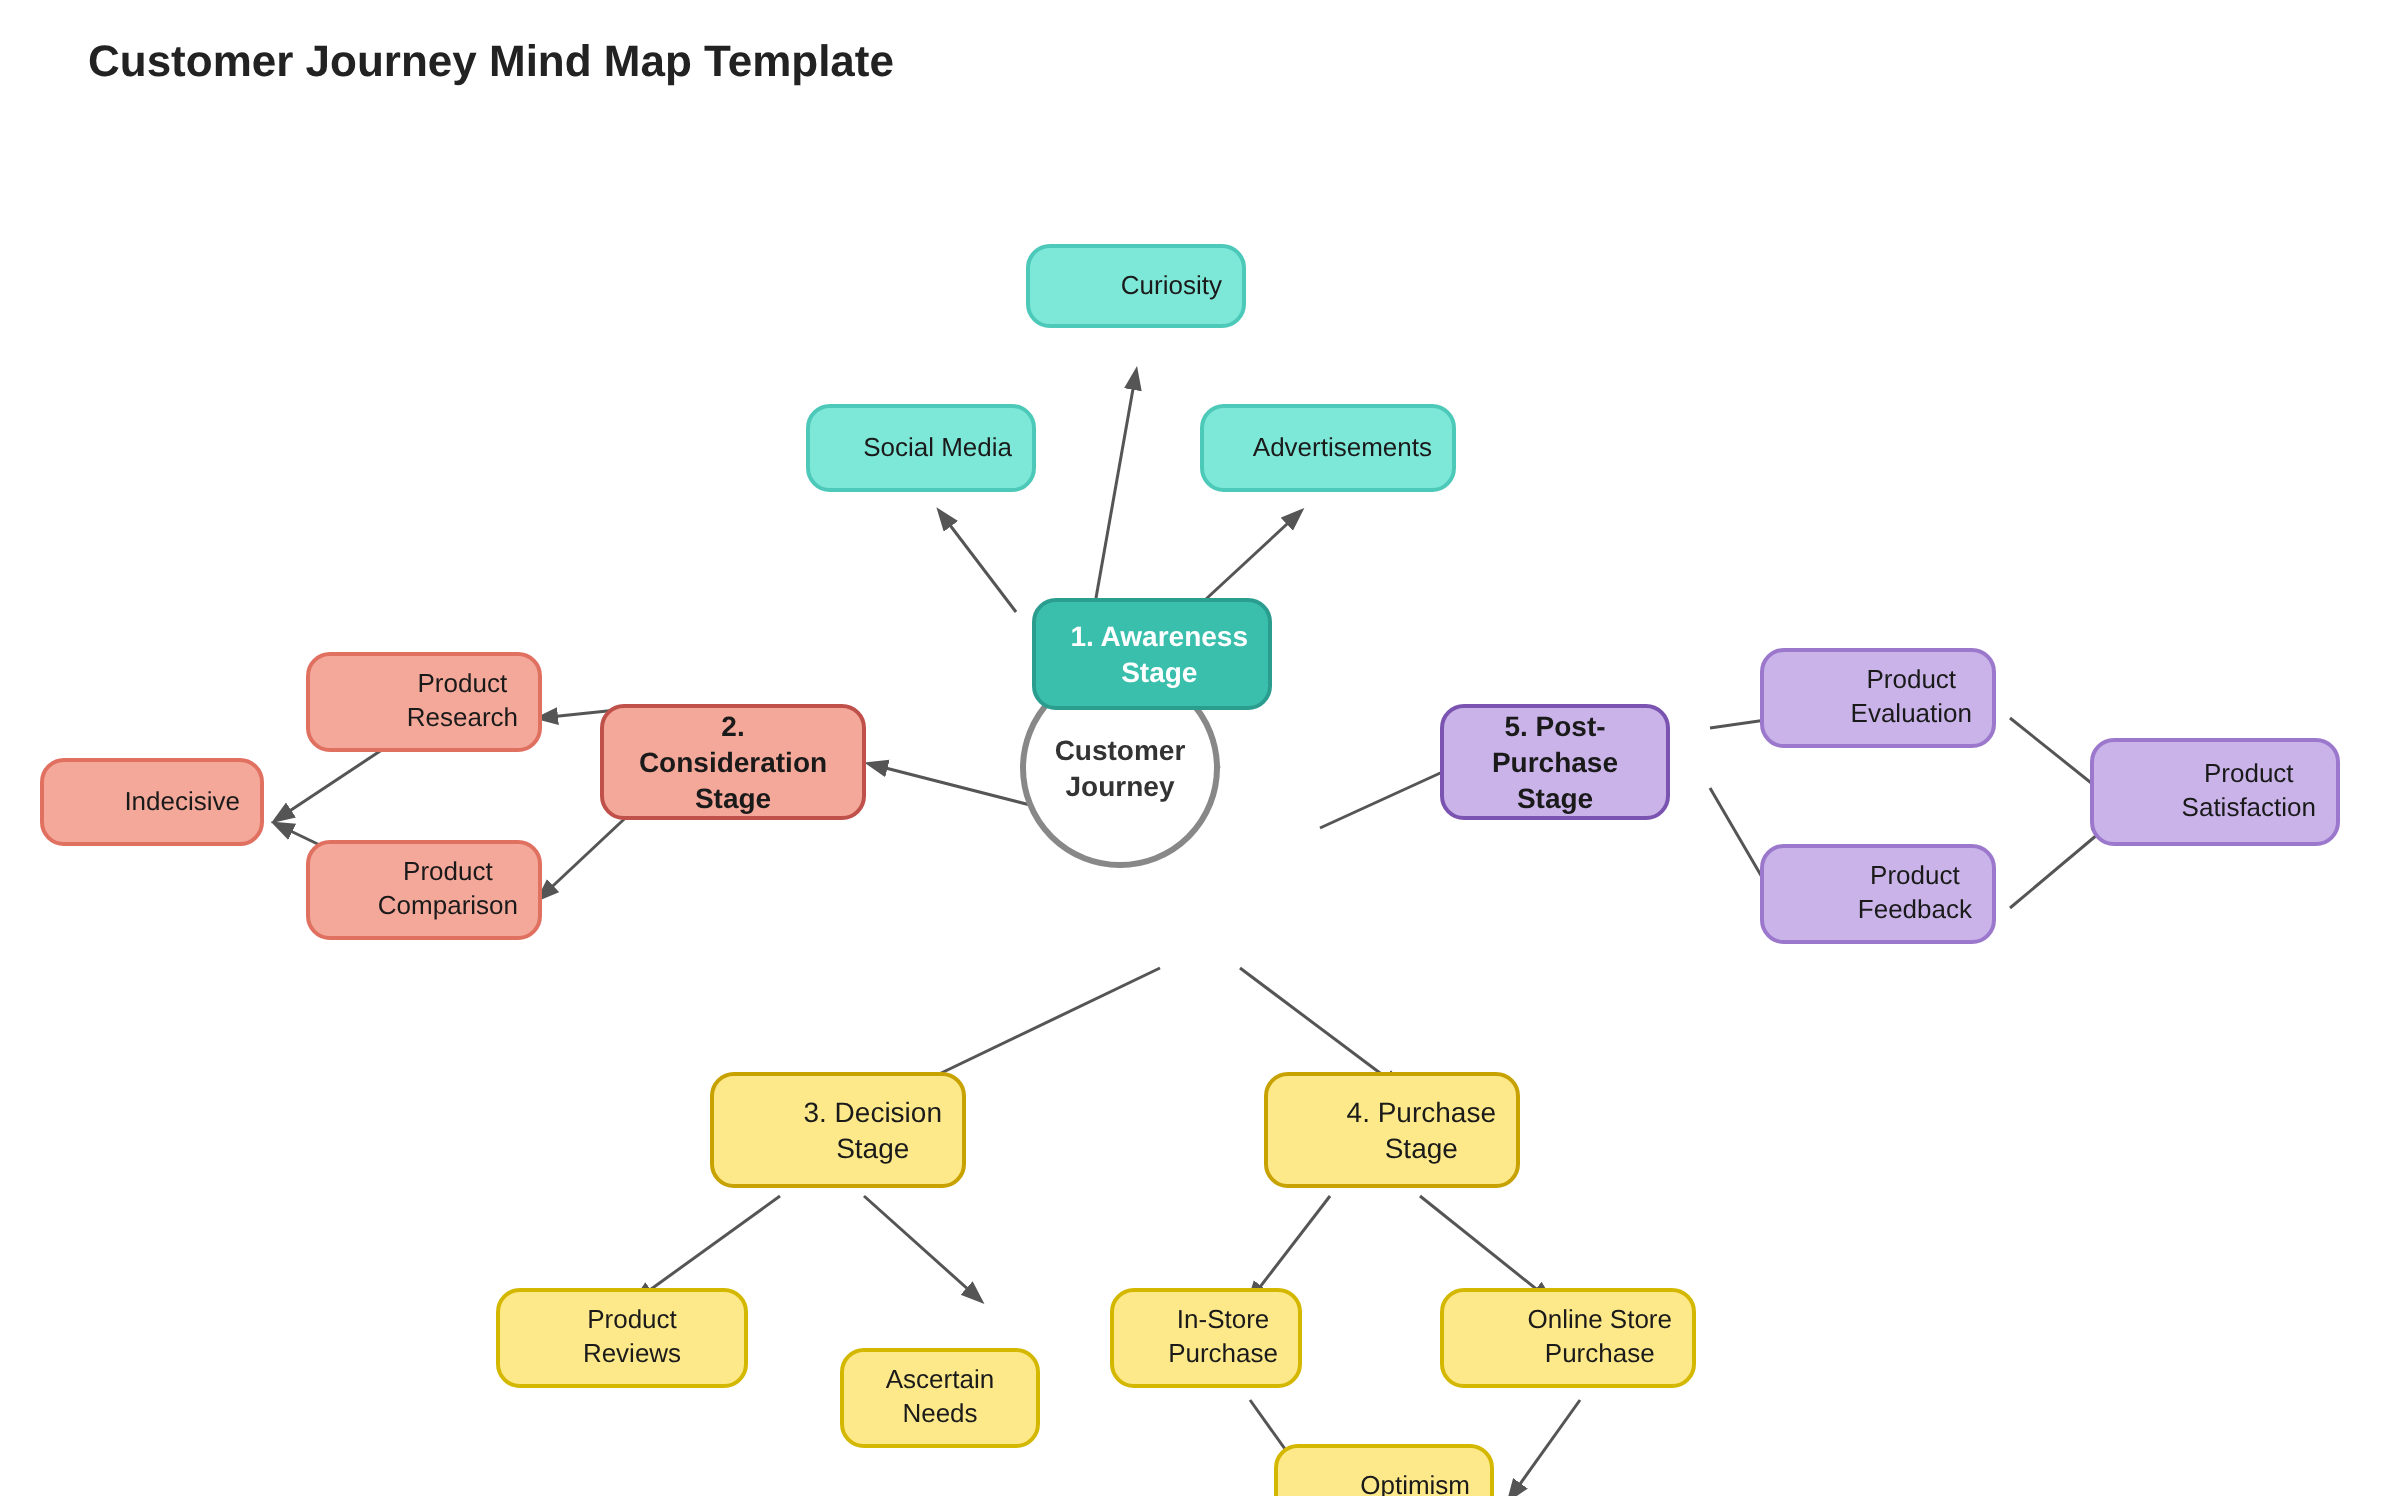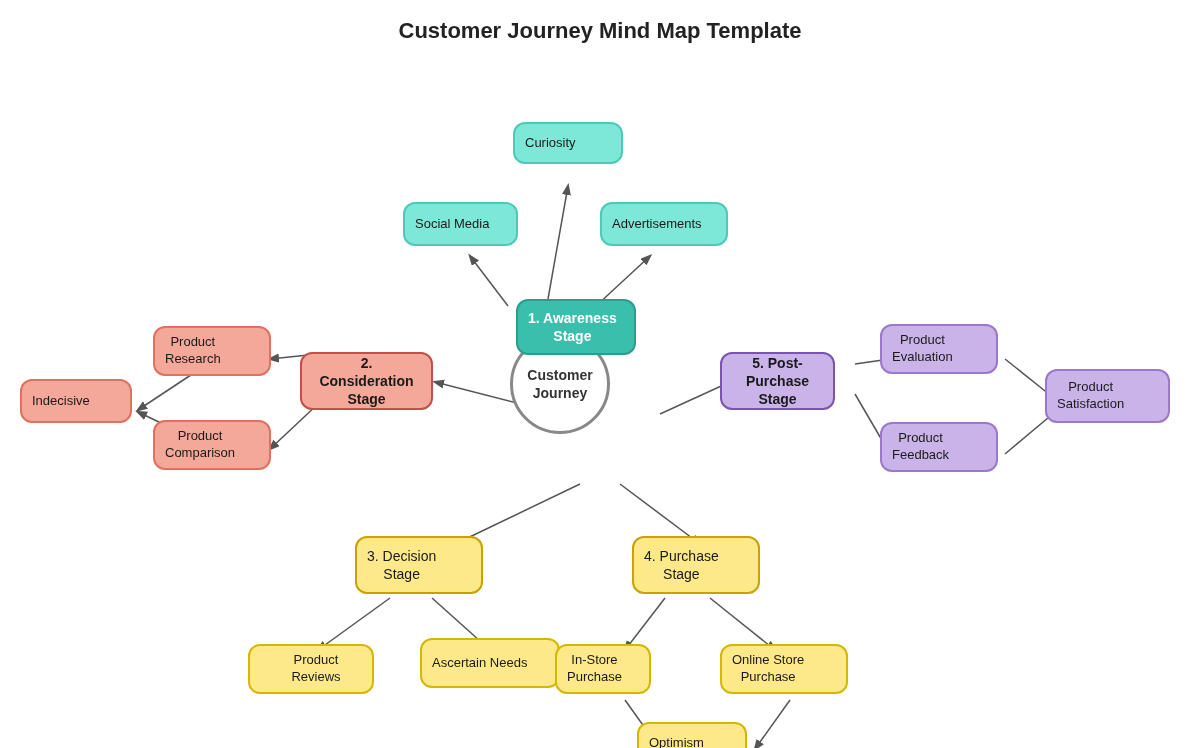--- a/index.html
+++ b/index.html
@@ -5,25 +5,25 @@
     * { box-sizing: border-box; margin: 0; padding: 0; }
     body {
       background: #fff;
       font-family: 'Arial', sans-serif;
       width: 1200px;
       height: 748px;
       overflow: hidden;
       position: relative;
     }
     .page-title {
-      text-align: center;
       font-size: 22px;
       font-weight: bold;
       padding: 18px 0 0 0;
       color: #222;
+      margin-left: 44px;
     }
     .mind-map-container {
       position: relative;
       width: 1200px;
       height: 700px;
       top: 10px;
     }
     svg.connections {
       position: absolute;
       top: 0; left: 0;
@@ -31,21 +31,21 @@
       height: 700px;
       pointer-events: none;
       z-index: 0;
     }
     .node {
       position: absolute;
       border-radius: 12px;
       border: 2px solid;
       display: flex;
       align-items: center;
-      justify-content: flex-start;
+      justify-content: flex-end;
       text-align: center;
       font-size: 13px;
       font-weight: 500;
       line-height: 1.3;
       z-index: 1;
       padding: 6px 10px;
     }
     .node-center {
       border-radius: 50%;
       border: 3px solid #888;
@@ -215,21 +215,21 @@
   </div>
 
   <div class="node node-yellow-dark" style="left:355px;top:482px;width:128px;height:58px;">
     <span>3. Decision<br>Stage</span>
   </div>
 
   <div class="node node-yellow" style="left:248px;top:590px;width:126px;height:50px;padding-left:20px;">
     <span>Product Reviews</span>
   </div>
 
-  <div class="node node-yellow" style="left:420px;top:584px;width:140px;height:50px;">
+  <div class="node node-yellow" style="left:420px;top:620px;width:100px;height:50px;">
     <span>Ascertain Needs</span>
   </div>
 
   <div class="node node-yellow-dark" style="left:632px;top:482px;width:128px;height:58px;">
     <span>4. Purchase<br>Stage</span>
   </div>
 
   <div class="node node-yellow" style="left:555px;top:590px;width:96px;height:50px;">
     <span>In-Store<br>Purchase</span>
   </div>

